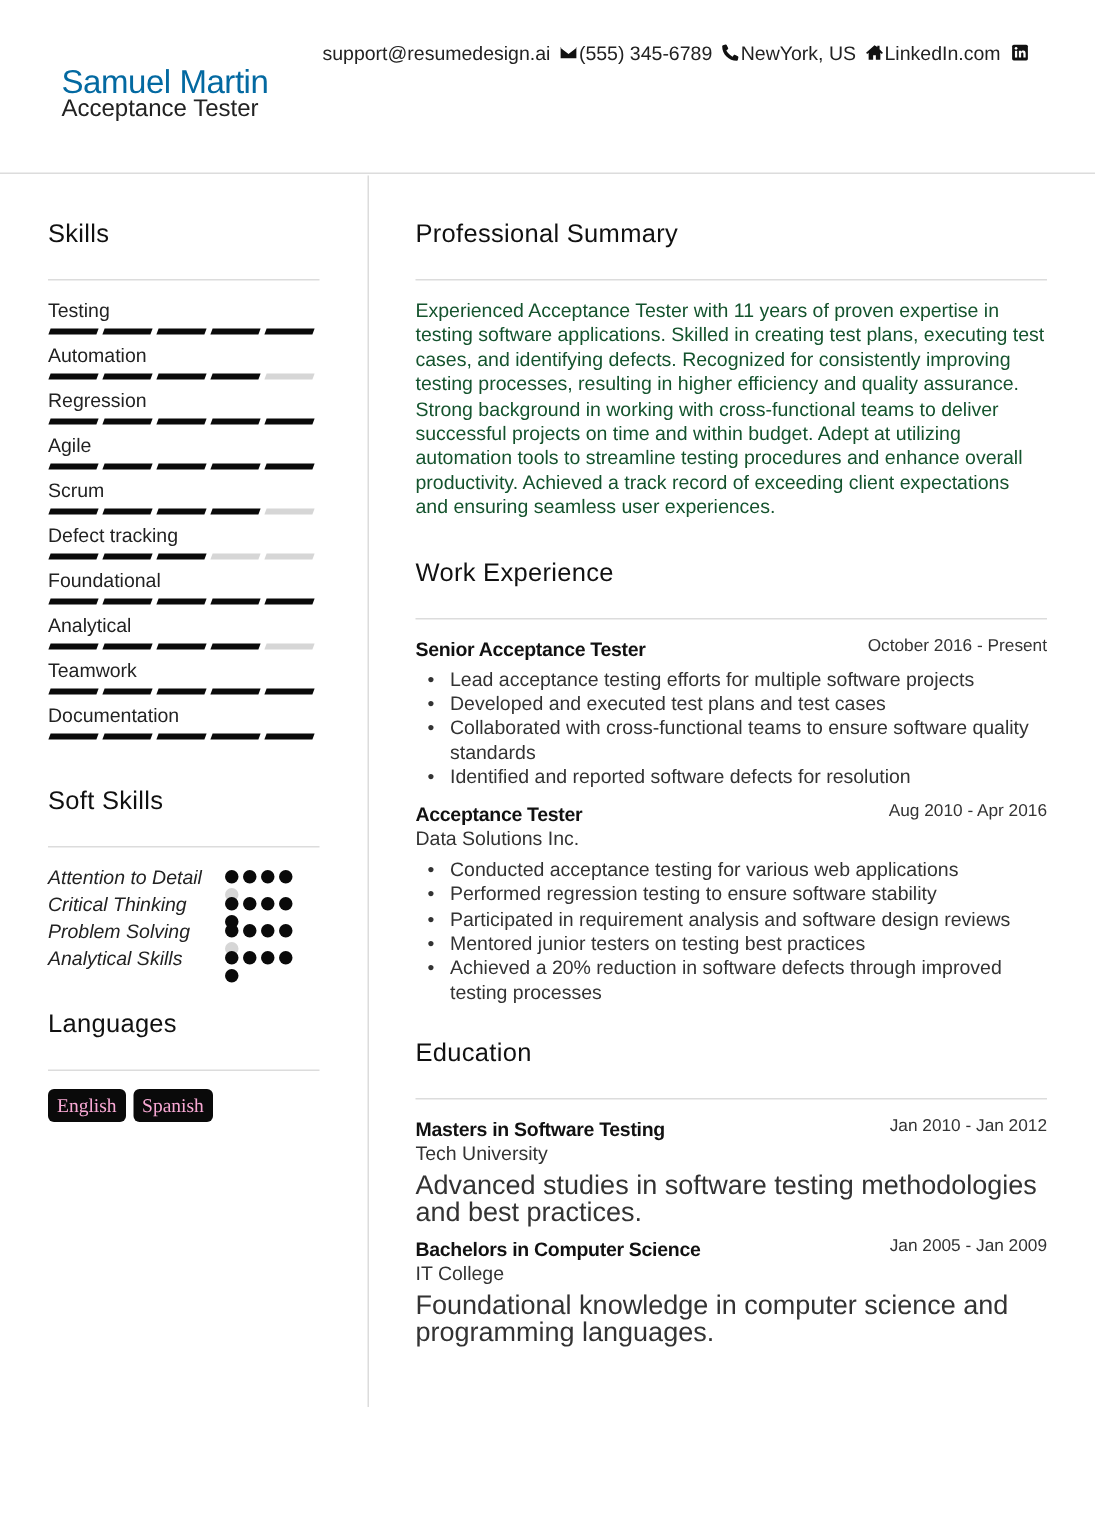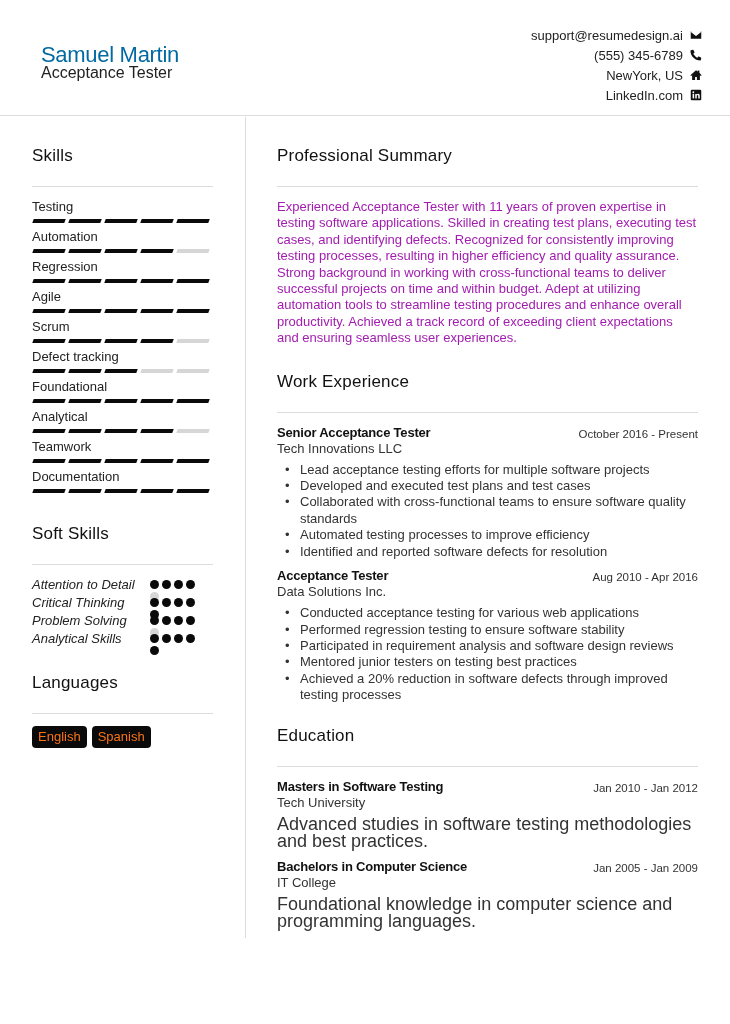--- a/index.html
+++ b/index.html
@@ -16,22 +16,22 @@
     }
     .name {
       position: absolute; left: 41px; top: 42px;
       font-size: 22px; font-weight: 500; color: #0369a1; letter-spacing: -0.3px;
     }
     .job-title {
       position: absolute; left: 41px; top: 64px;
       font-size: 16px; color: #222222;
     }
     .contact {
-      position: absolute; right: 28px; top: 25px;
-      display: flex; flex-direction: column; align-items: flex-end;
+      position: absolute; right: 44px; top: 25px;
+      display: flex; flex-direction: row; align-items: flex-end;
     }
     .contact-row {
       display: flex; align-items: center; height: 20px;
       font-size: 13px; color: #222222;
     }
     .contact-row .icon {
       width: 13px; height: 13px; margin-left: 6px;
       display: inline-flex; align-items: center; justify-content: center;
     }
     .contact-row .icon svg { width: 12px; height: 12px; fill: #111; }
@@ -60,28 +60,28 @@
 
     .soft-list { margin-top: 0; }
     .soft-row { display: flex; align-items: flex-end; margin-bottom: 2px; font-style: italic; }
     .soft-label { width: 118px; font-size: 13px; line-height: 16px; color: #222; }
     .dots { width: 56px; display: flex; flex-wrap: wrap; gap: 3px 3px; padding-top: 3px; height: 16px; overflow: visible; }
     .dot { width: 9px; height: 9px; border-radius: 50%; background: #0a0a0a; }
     .dot.off { background: #d6d6d6; }
 
     .lang-list { display: flex; gap: 5px; }
     .lang {
-      background: #0a0a0a; color: #f97316; font-size: 13px; font-weight: 500;
-      padding: 3px 6px 4px; border-radius: 4px; line-height: 15px;
-    }
-
-    .summary { font-size: 13px; line-height: 16.4px; color: #a21caf; margin-bottom: 25px; }
+      background: #0a0a0a; color: #f9a8d4; font-size: 13px; font-weight: 500;
+      padding: 3px 6px 4px; border-radius: 4px; line-height: 15px; font-family: Liberation Serif, serif;
+    }
+
+    .summary { font-size: 13px; line-height: 16.4px; color: #14532d; margin-bottom: 25px; }
 
     .entry { margin-bottom: 8px; }
-    .entry-head { display: flex; justify-content: space-between; align-items: flex-end; }
+    .entry-head { display: flex; justify-content: space-between; align-items: flex-start; }
     .entry-title { font-size: 13px; font-weight: 700; color: #111; letter-spacing: -0.2px; }
     .entry-date { font-size: 11.5px; color: #333; }
     .entry-org { font-size: 13px; color: #333; line-height: 16px; margin-top: 1px; }
     .bullets { list-style: none; margin-top: 5px; padding-left: 8px; }
     .bullets li {
       font-size: 13px; line-height: 16.4px; color: #333; padding-left: 15px; position: relative;
     }
     .bullets li::before {
       content: "•"; position: absolute; left: 0; top: 0; color: #333;
     }
@@ -307,26 +307,24 @@
   </section>
 
   <section>
     <div class="section-title">Work Experience</div>
     <div id="exp-list">
         <div class="entry">
           <div class="entry-head">
             <span class="entry-title">Senior Acceptance Tester</span>
             <span class="entry-date">October 2016 - Present</span>
           </div>
-          <div class="entry-org">Tech Innovations LLC</div>
           <ul class="bullets">
             <li>Lead acceptance testing efforts for multiple software projects</li>
             <li>Developed and executed test plans and test cases</li>
             <li>Collaborated with cross-functional teams to ensure software quality standards</li>
-            <li>Automated testing processes to improve efficiency</li>
             <li>Identified and reported software defects for resolution</li>
           </ul>
         </div>
         <div class="entry">
           <div class="entry-head">
             <span class="entry-title">Acceptance Tester</span>
             <span class="entry-date">Aug 2010 - Apr 2016</span>
           </div>
           <div class="entry-org">Data Solutions Inc.</div>
           <ul class="bullets">

